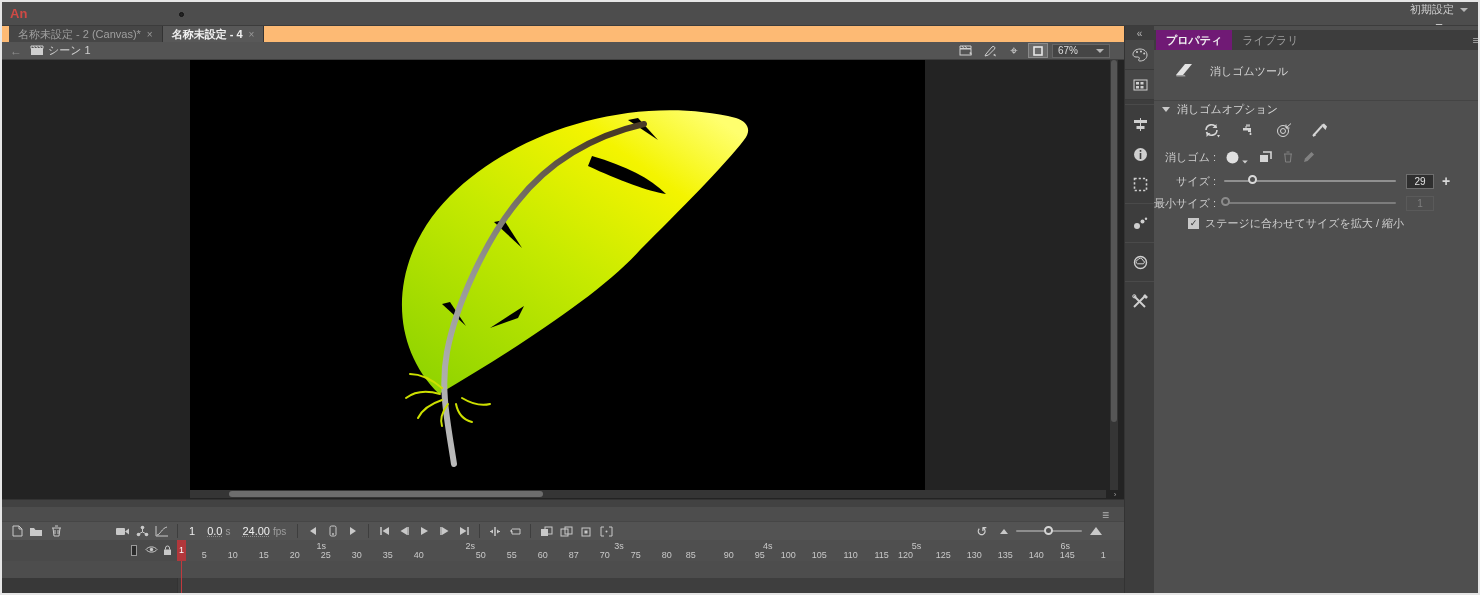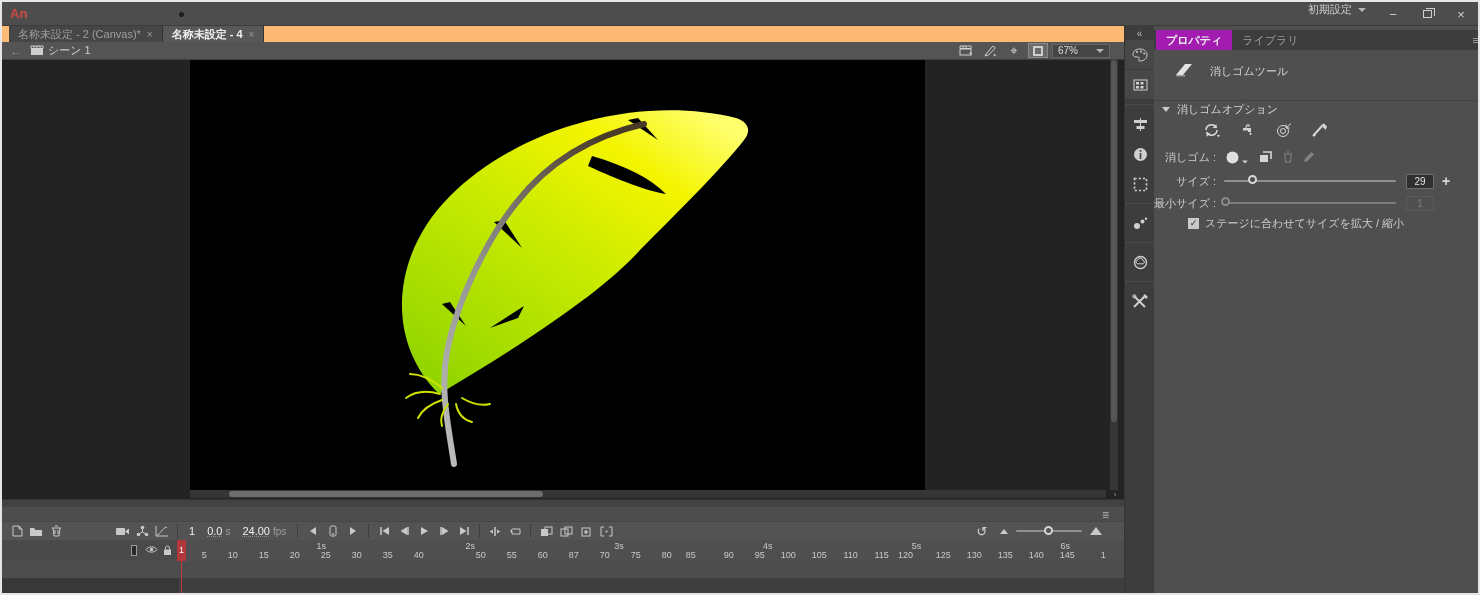--- a/index.html
+++ b/index.html
@@ -4,21 +4,21 @@
 <style>
   html,body{margin:0;padding:0;background:#888;}
   *{box-sizing:border-box;font-family:"Liberation Sans","DejaVu Sans",sans-serif;}
   .window{position:relative;width:1480px;height:595px;background:#4d4d4d;border:2px solid #e6e6e6;overflow:hidden;}
   .abs{position:absolute;}
 
   
   .menubar{left:0;top:0;width:1476px;height:24px;background:#4d4d4d;border-bottom:1px solid #3c3c3c;display:flex;align-items:center;color:#d8d8d8;font-size:12px;}
   .logo{color:#cf4a45;font-weight:bold;font-size:13px;padding:0 10px 0 8px;}
   .mi{padding:0 9px;cursor:default;}
-  .menubar-right{margin-left:auto;display:flex;align-items:flex-start;height:100%;}
+  .menubar-right{margin-left:auto;display:flex;align-items:center;height:100%;flex-direction:column;}
   .workspace{display:flex;align-items:center;gap:6px;padding:0 10px;font-size:11px;color:#cfcfcf;}
   .caret-down{width:0;height:0;border-left:4px solid transparent;border-right:4px solid transparent;border-top:4px solid #b5b5b5;}
   .winbtn{width:34px;height:24px;display:flex;align-items:center;justify-content:center;color:#cfcfcf;font-size:13px;}
   .restore-glyph{position:relative;width:9px;height:8px;border:1px solid #cfcfcf;background:transparent;}
   .restore-glyph:before{content:"";position:absolute;left:2px;top:-3px;width:8px;height:7px;border:1px solid #cfcfcf;border-bottom:none;border-left:none;}
 
   
   .tabbar{left:0;top:24px;width:1122px;height:16px;background:#fdba74;display:flex;align-items:stretch;padding-left:7px;}
   .dtab{display:flex;align-items:center;gap:6px;padding:0 9px;font-size:11px;background:#464646;color:#9f9f9f;border-right:1px solid #333;}
   .dtab.active{background:#585858;color:#f0f0f0;font-weight:bold;}
@@ -39,21 +39,21 @@
   .hscroll{position:absolute;left:188px;top:430px;width:916px;height:8px;background:#353535;}
   .hthumb{position:absolute;left:39px;top:1px;width:314px;height:6px;border-radius:3px;background:#6d6d6d;}
   .vscroll{position:absolute;left:1108px;top:0;width:8px;height:430px;background:#353535;}
   .vthumb{position:absolute;left:1px;top:0;width:6px;height:362px;border-radius:3px;background:#565656;}
   .scorner{position:absolute;left:1108px;top:430px;width:10px;height:9px;color:#9a9a9a;font-size:8px;line-height:9px;text-align:center;}
 
   
   .tl-divider{left:0;top:497px;width:1122px;height:8px;background:#424242;border-top:1px solid #333;}
   .tl-tabbar{left:0;top:505px;width:1122px;height:14px;background:#3d3d3d;display:flex;align-items:stretch;padding-left:2px;}
   .ptab{display:flex;align-items:center;padding:0 10px;font-size:11px;color:#9f9f9f;background:transparent;}
-  .ptab.active{background:#a21caf;color:#f0f0f0;font-weight:bold;}
+  .ptab.active{background:#701a75;color:#f0f0f0;font-weight:bold;}
   .tl-menu{position:absolute;left:1100px;top:506px;color:#b5b5b5;font-size:12px;}
   .tl-toolbar{left:0;top:519px;width:1122px;height:19px;background:#535353;border-top:1px solid #464646;display:flex;align-items:center;color:#cfcfcf;}
   .tbtn{height:17px;min-width:20px;display:flex;align-items:center;justify-content:center;padding:0 2px;}
   .tsep{width:1px;height:14px;background:#3e3e3e;margin:0 5px;}
   .tnum{font-size:11px;color:#efefef;padding:0 6px;}
   .tunit{font-size:10px;color:#9d9d9d;margin-left:3px;font-weight:normal;}
   .tl-zoom{margin-left:auto;display:flex;align-items:center;gap:8px;padding-right:22px;}
   .zslider{position:relative;width:66px;height:2px;background:#8f8f8f;border-radius:1px;}
   .zknob{position:absolute;left:28px;top:-4px;width:9px;height:9px;border-radius:50%;border:2px solid #d5d5d5;background:#535353;}
   .tri-s{width:0;height:0;border-left:4px solid transparent;border-right:4px solid transparent;border-bottom:5px solid #c9c9c9;}

